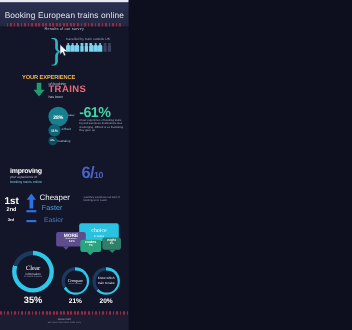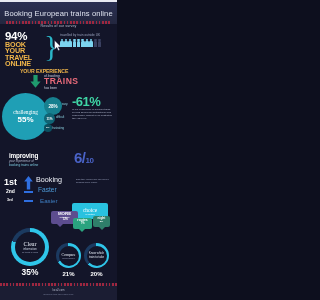--- a/index.html
+++ b/index.html
@@ -156,27 +156,20 @@
 <body>
 
 <div id="page">
 
   <div class="hdr">
     <div class="hdr-title">Booking European trains online</div>
   </div>
   <div class="hdr-rule"></div>
   <div class="subhdr">Results of our survey</div>
 
-  <div class="box94">
-    <div class="n94">94%</div>
-    <div class="book">BOOK</div>
-    <div class="book">YOUR</div>
-    <div class="book">TRAVEL</div>
-    <div class="book">ONLINE</div>
-  </div>
   <div class="brace">}</div>
   <svg class="cursor" viewBox="0 0 8 11">
     <path d="M0.6 0.5 L0.6 9.5 L2.8 7.3 L4.3 10.6 L5.7 10 L4.3 6.9 L7.2 6.9 Z" fill="#ffffff" stroke="#2a2f52" stroke-width="0.4"></path>
   </svg>
 
   <div class="box810">
     <div class="cap810">travelled by train outside UK</div>
     <div class="ppl">
       <span class="p on">
           <i></i>
@@ -222,24 +215,20 @@
   </div>
 
   <div class="yexp">YOUR EXPERIENCE</div>
   <svg class="arrow-dn" viewBox="0 0 11 13">
     <path d="M3.4 0 L7.6 0 L7.6 6.6 L10.6 6.6 L5.5 12.8 L0.4 6.6 L3.4 6.6 Z" fill="#1f9b6e"></path>
   </svg>
   <div class="ofb">of booking</div>
   <div class="trains">TRAINS</div>
   <div class="hasbeen">has been</div>
 
-  <div class="bub b-chal">
-    <div class="lab">challenging</div>
-    <div class="pct">55%</div>
-  </div>
   <div class="bub b-28">
     <div class="pct">28%</div>
   </div>
   <div class="bub b-11">
     <div class="pct">11%</div>
   </div>
   <div class="bub b-6">
     <div class="pct">6%</div>
   </div>
   <div class="bl bl1">easy</div>
@@ -259,21 +248,21 @@
   <div class="t610">said they would use rail more if booking were easier</div>
 
   <div class="rk rk1">1st</div>
   <div class="rk rk2">2nd</div>
   <div class="rk rk3">3rd</div>
   <svg class="arrow-up" viewBox="0 0 9 14">
     <path d="M4.5 0 L8.8 5.6 L6.2 5.6 L6.2 13.6 L2.8 13.6 L2.8 5.6 L0.2 5.6 Z" fill="#2f6fe0"></path>
   </svg>
   <div class="bar2"></div>
   <div class="bar3"></div>
-  <div class="w1">Booking</div>
+  <div class="w1">Cheaper</div>
   <div class="w2">Faster</div>
   <div class="w3">Easier</div>
 
   <div class="sb sb-choice">
     <div class="t">choice</div>
     <div class="s">in routes</div>
   </div>
   <div class="sb sb-more">
     <div class="t">MORE</div>
     <div class="s">destinations</div>

